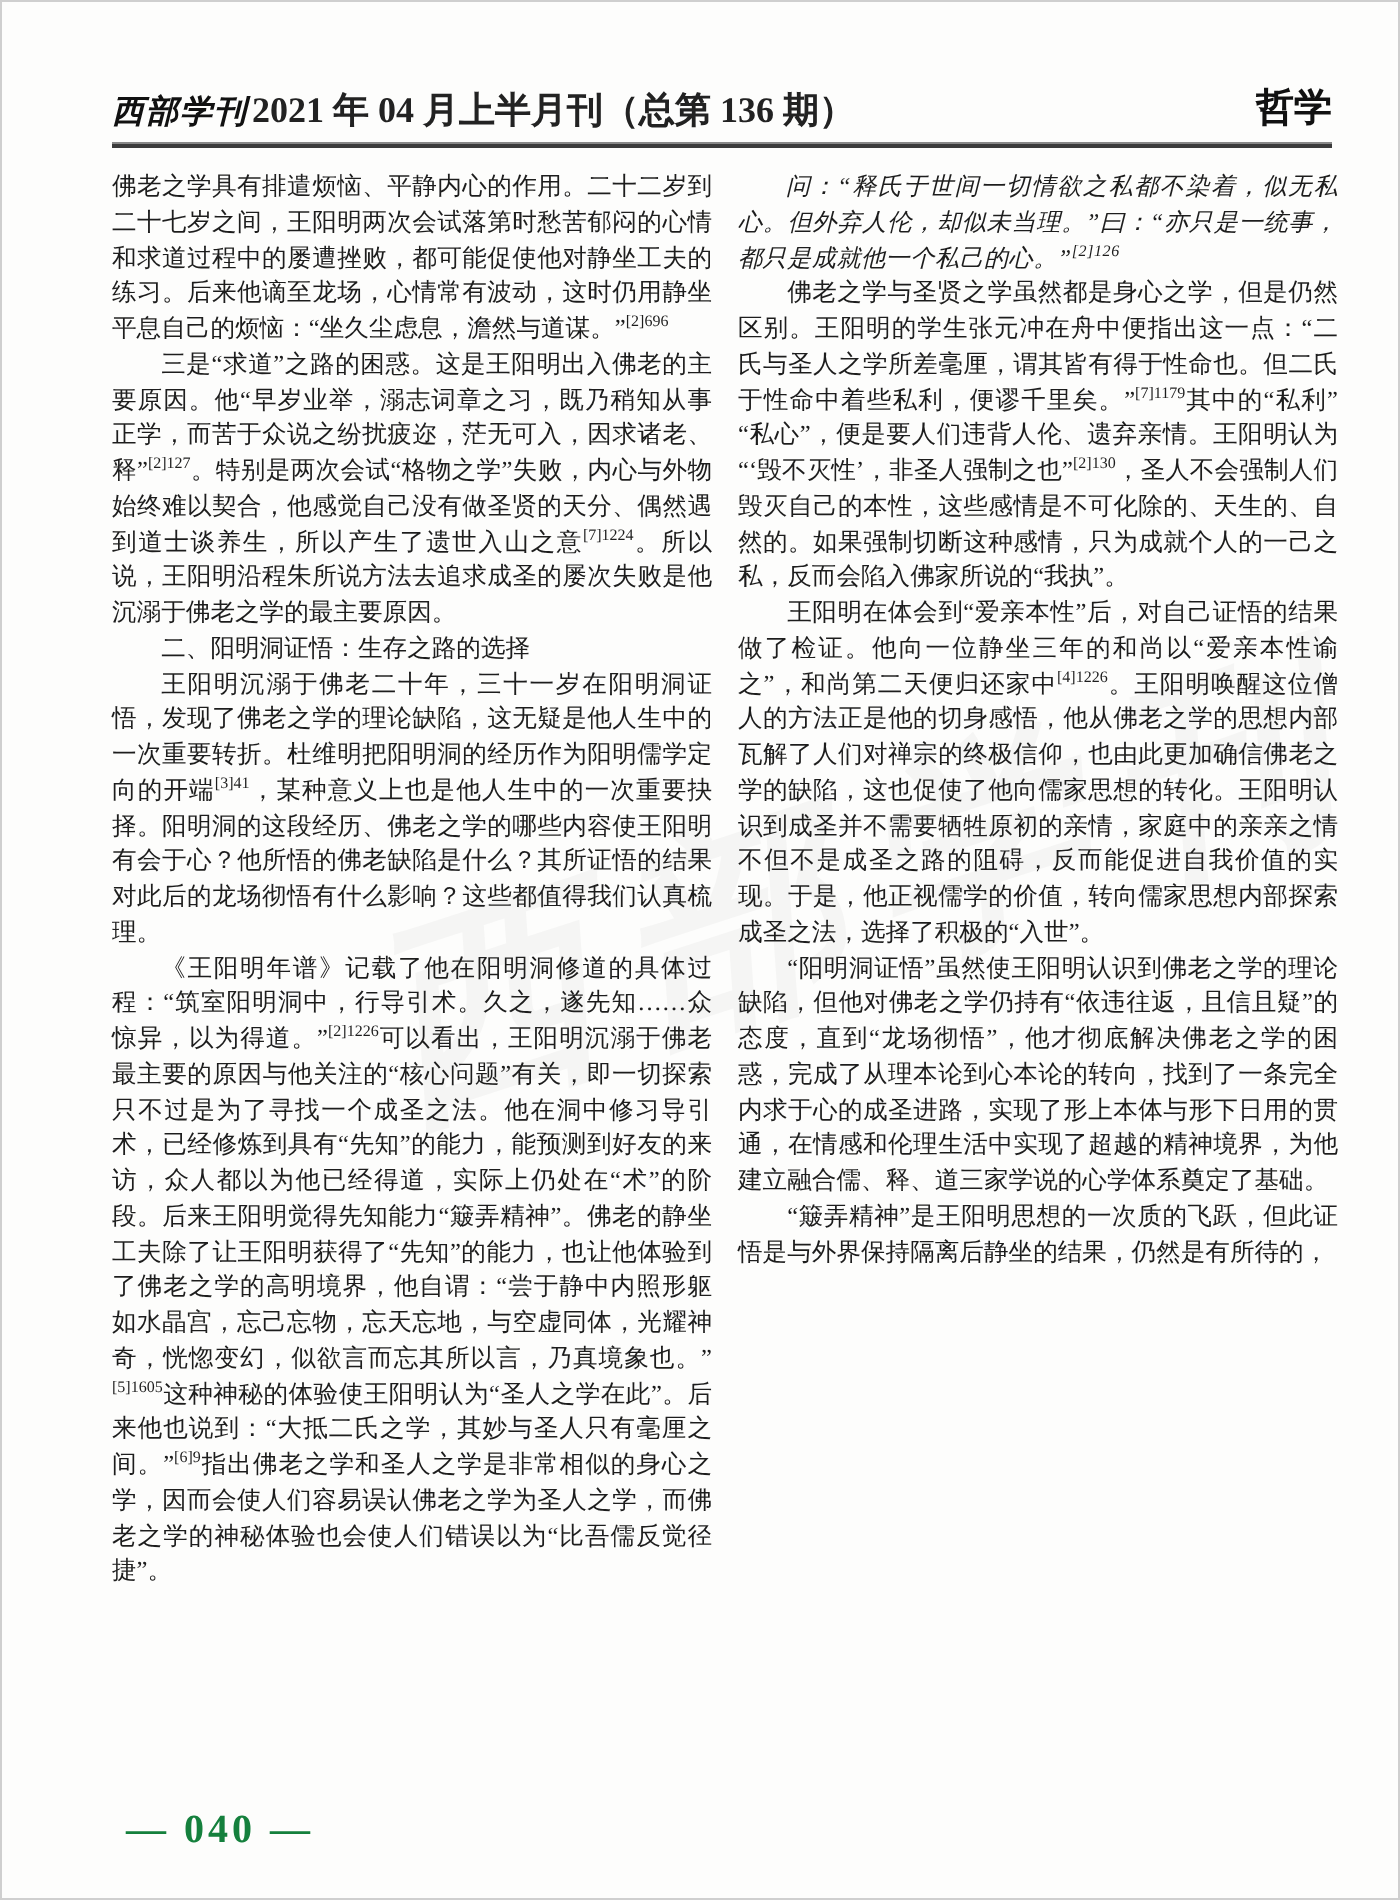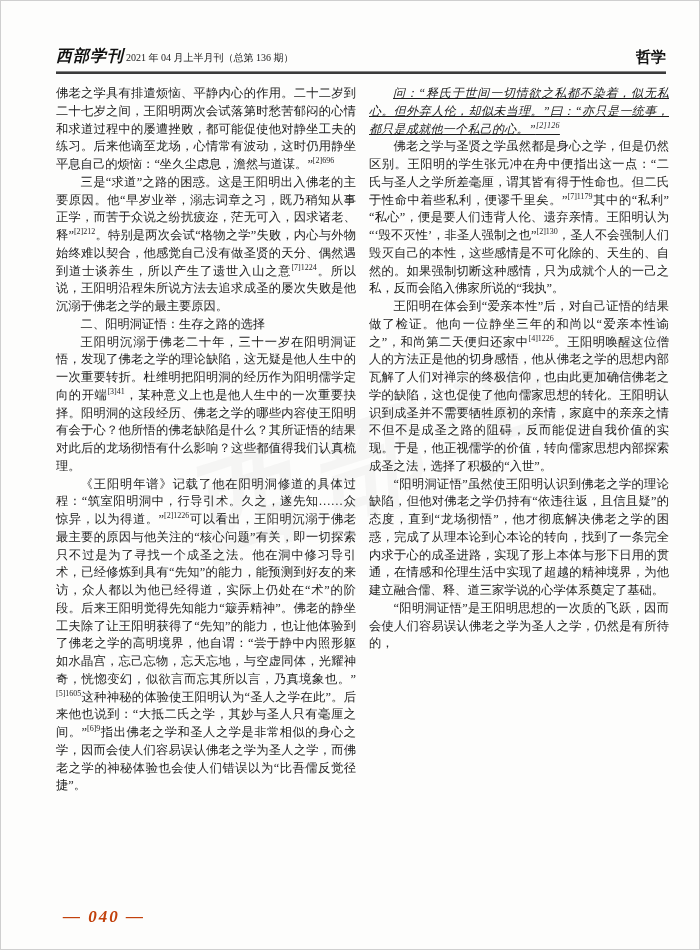--- a/index.html
+++ b/index.html
@@ -27,27 +27,28 @@
   }
   .header-left { display: flex; align-items: baseline; }
   .journal-name {
     font-weight: bold;
     font-style: italic;
     font-size: 16px;
     letter-spacing: 1px;
     color: #111;
   }
   .issue-info {
-    font-size: 10px;
+    font-size: 18px;
     color: #222;
     margin-left: 2px;
+    font-weight: bold;
   }
   .category-label {
     font-weight: bold;
-    font-size: 15px;
+    font-size: 19px;
     color: #111;
   }
   .header-rule {
     position: absolute;
     left: 55px; right: 33px; top: 70px;
     height: 3px;
     background: #3b3b3b;
     border-top: 1px solid #888;
   }
 
@@ -67,37 +68,35 @@
     text-align: justify;
     color: #1d1d1d;
   }
   .col p { text-indent: 2em; }
   .col p.cont { text-indent: 0; }
   .col p.heading { font-weight: normal; }
   .col p.quote {
     font-style: italic;
     font-size: 12px;
     letter-spacing: 0.3px;
-    text-decoration: underline;
   }
   .col sup {
     font-size: 8px;
     line-height: 0;
     vertical-align: super;
   }
 
   
   .footer {
     position: absolute;
     left: 62px; bottom: 22px;
     font-weight: bold;
-    font-size: 17px;
+    font-size: 20px;
     letter-spacing: 2px;
-    color: #c2410c;
-    font-style: italic;
+    color: #15803d;
   }
 
   
   .watermark {
     position: absolute;
     left: 180px; top: 380px;
     width: 420px;
     font-size: 110px;
     font-weight: bold;
     font-style: italic;
@@ -120,29 +119,29 @@
       <span class="journal-name">西部学刊</span>
       <span class="issue-info">2021 年 04 月上半月刊（总第 136 期）</span>
     </div>
     <span class="category-label">哲学</span>
   </div>
   <div class="header-rule"></div>
 
   <div class="columns">
     <div class="col" id="col-left">
         <p class="cont">佛老之学具有排遣烦恼、平静内心的作用。二十二岁到二十七岁之间，王阳明两次会试落第时愁苦郁闷的心情和求道过程中的屡遭挫败，都可能促使他对静坐工夫的练习。后来他谪至龙场，心情常有波动，这时仍用静坐平息自己的烦恼：“坐久尘虑息，澹然与道谋。”<sup>[2]696</sup></p>
-        <p class="body">三是“求道”之路的困惑。这是王阳明出入佛老的主要原因。他“早岁业举，溺志词章之习，既乃稍知从事正学，而苦于众说之纷扰疲迩，茫无可入，因求诸老、释”<sup>[2]212</sup>。特别是两次会试“格物之学”失败，内心与外物始终难以契合，他感觉自己没有做圣贤的天分、偶然遇到道士谈养生，所以产生了遗世入山之意<sup>[7]1224</sup>。所以说，王阳明沿程朱所说方法去追求成圣的屡次失败是他沉溺于佛老之学的最主要原因。</p>
+        <p class="body">三是“求道”之路的困惑。这是王阳明出入佛老的主要原因。他“早岁业举，溺志词章之习，既乃稍知从事正学，而苦于众说之纷扰疲迩，茫无可入，因求诸老、释”<sup>[2]127</sup>。特别是两次会试“格物之学”失败，内心与外物始终难以契合，他感觉自己没有做圣贤的天分、偶然遇到道士谈养生，所以产生了遗世入山之意<sup>[7]1224</sup>。所以说，王阳明沿程朱所说方法去追求成圣的屡次失败是他沉溺于佛老之学的最主要原因。</p>
         <p class="heading">二、阳明洞证悟：生存之路的选择</p>
         <p class="body">王阳明沉溺于佛老二十年，三十一岁在阳明洞证悟，发现了佛老之学的理论缺陷，这无疑是他人生中的一次重要转折。杜维明把阳明洞的经历作为阳明儒学定向的开端<sup>[3]41</sup>，某种意义上也是他人生中的一次重要抉择。阳明洞的这段经历、佛老之学的哪些内容使王阳明有会于心？他所悟的佛老缺陷是什么？其所证悟的结果对此后的龙场彻悟有什么影响？这些都值得我们认真梳理。</p>
         <p class="body">《王阳明年谱》记载了他在阳明洞修道的具体过程：“筑室阳明洞中，行导引术。久之，遂先知……众惊异，以为得道。”<sup>[2]1226</sup>可以看出，王阳明沉溺于佛老最主要的原因与他关注的“核心问题”有关，即一切探索只不过是为了寻找一个成圣之法。他在洞中修习导引术，已经修炼到具有“先知”的能力，能预测到好友的来访，众人都以为他已经得道，实际上仍处在“术”的阶段。后来王阳明觉得先知能力“簸弄精神”。佛老的静坐工夫除了让王阳明获得了“先知”的能力，也让他体验到了佛老之学的高明境界，他自谓：“尝于静中内照形躯如水晶宫，忘己忘物，忘天忘地，与空虚同体，光耀神奇，恍惚变幻，似欲言而忘其所以言，乃真境象也。”<sup>[5]1605</sup>这种神秘的体验使王阳明认为“圣人之学在此”。后来他也说到：“大抵二氏之学，其妙与圣人只有毫厘之间。”<sup>[6]9</sup>指出佛老之学和圣人之学是非常相似的身心之学，因而会使人们容易误认佛老之学为圣人之学，而佛老之学的神秘体验也会使人们错误以为“比吾儒反觉径捷”。</p>
       </div>
     <div class="col" id="col-right">
         <p class="quote">问：“释氏于世间一切情欲之私都不染着，似无私心。但外弃人伦，却似未当理。”曰：“亦只是一统事，都只是成就他一个私己的心。”<sup>[2]126</sup></p>
         <p class="body">佛老之学与圣贤之学虽然都是身心之学，但是仍然区别。王阳明的学生张元冲在舟中便指出这一点：“二氏与圣人之学所差毫厘，谓其皆有得于性命也。但二氏于性命中着些私利，便谬千里矣。”<sup>[7]1179</sup>其中的“私利”“私心”，便是要人们违背人伦、遗弃亲情。王阳明认为“‘毁不灭性’，非圣人强制之也”<sup>[2]130</sup>，圣人不会强制人们毁灭自己的本性，这些感情是不可化除的、天生的、自然的。如果强制切断这种感情，只为成就个人的一己之私，反而会陷入佛家所说的“我执”。</p>
         <p class="body">王阳明在体会到“爱亲本性”后，对自己证悟的结果做了检证。他向一位静坐三年的和尚以“爱亲本性谕之”，和尚第二天便归还家中<sup>[4]1226</sup>。王阳明唤醒这位僧人的方法正是他的切身感悟，他从佛老之学的思想内部瓦解了人们对禅宗的终极信仰，也由此更加确信佛老之学的缺陷，这也促使了他向儒家思想的转化。王阳明认识到成圣并不需要牺牲原初的亲情，家庭中的亲亲之情不但不是成圣之路的阻碍，反而能促进自我价值的实现。于是，他正视儒学的价值，转向儒家思想内部探索成圣之法，选择了积极的“入世”。</p>
         <p class="body">“阳明洞证悟”虽然使王阳明认识到佛老之学的理论缺陷，但他对佛老之学仍持有“依违往返，且信且疑”的态度，直到“龙场彻悟”，他才彻底解决佛老之学的困惑，完成了从理本论到心本论的转向，找到了一条完全内求于心的成圣进路，实现了形上本体与形下日用的贯通，在情感和伦理生活中实现了超越的精神境界，为他建立融合儒、释、道三家学说的心学体系奠定了基础。</p>
-        <p class="body">“阳明洞证悟”是王阳明思想的一次质的飞跃，因而会使人们容易误认佛老之学为圣人之学，仍然是有所待的，</p>
+        <p class="body">“簸弄精神”是王阳明思想的一次质的飞跃，但此证悟是与外界保持隔离后静坐的结果，仍然是有所待的，</p>
       </div>
   </div>
 
   <div class="footer">— 040 —</div>
 
 </div>
 
 </body></html>

